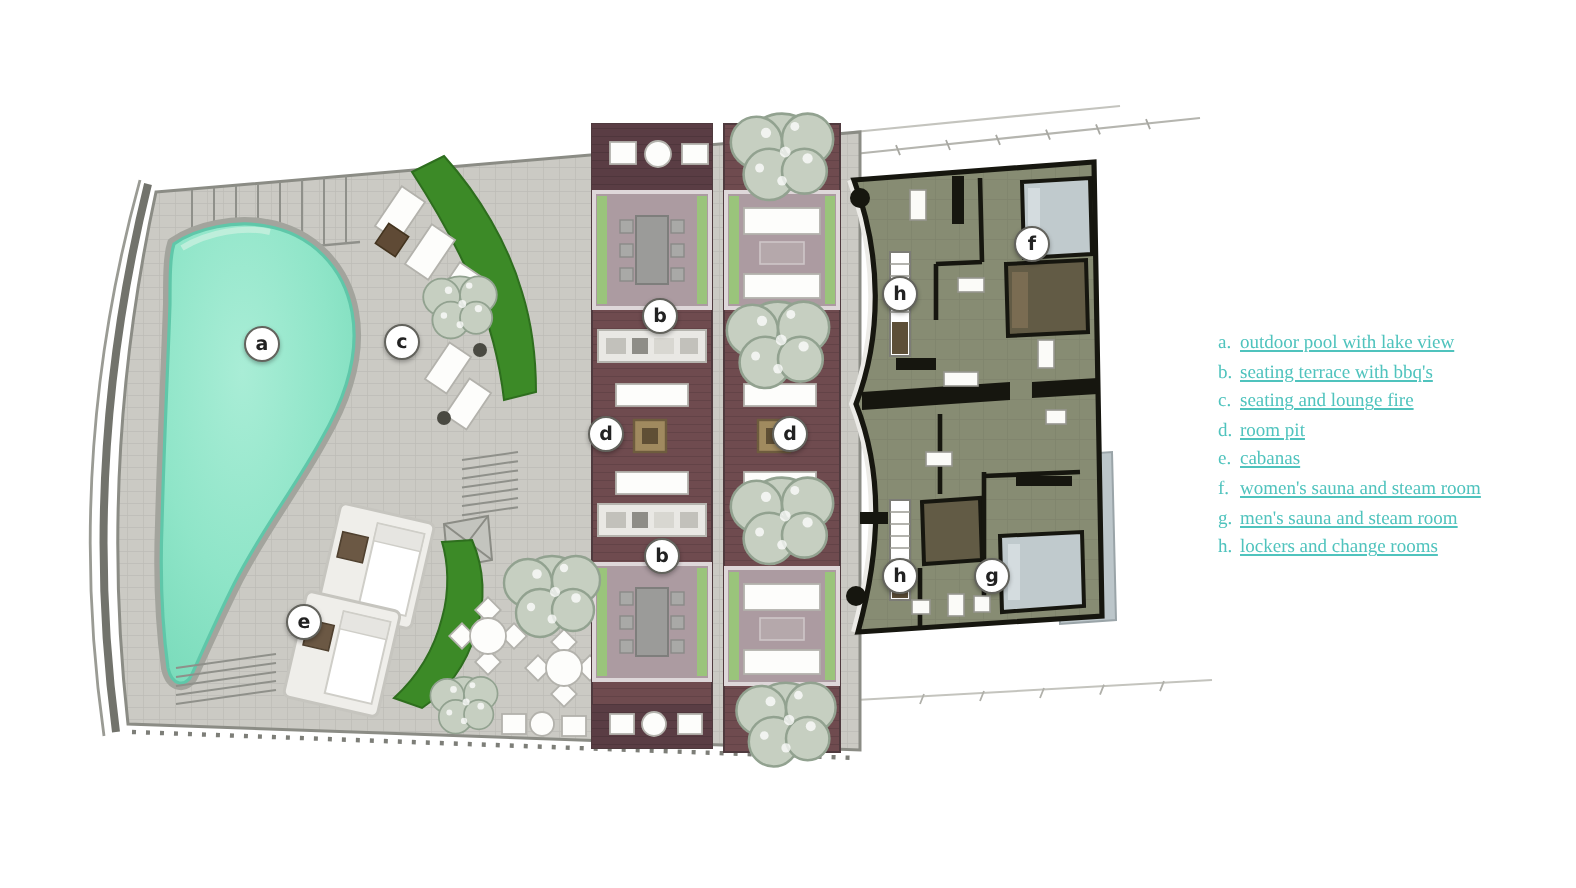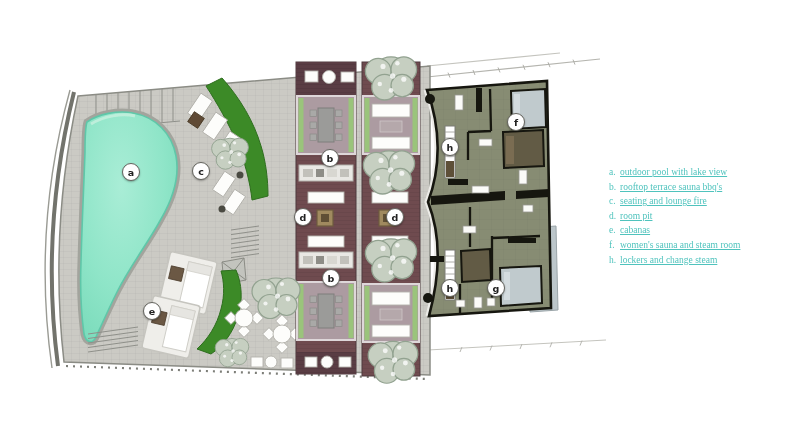--- a/index.html
+++ b/index.html
@@ -291,21 +291,22 @@
 <div class="marker" style="left:303px;top:217px">d</div>
 <div class="marker" style="left:395px;top:217px">d</div>
 <div class="marker" style="left:152px;top:311px">e</div>
 <div class="marker" style="left:516px;top:122px">f</div>
 <div class="marker" style="left:496px;top:288px">g</div>
 <div class="marker" style="left:450px;top:147px">h</div>
 <div class="marker" style="left:450px;top:288px">h</div>
 
 <div class="legend">
   <div class="lg-row"><span class="lg-key">a.</span><span class="lg-label">outdoor pool with lake view</span></div>
-  <div class="lg-row"><span class="lg-key">b.</span><span class="lg-label">rooftop terrace sauna bbq's</span></div>
+  <div class="lg-row"><span class="lg-key">b.</span><span class="lg-label">seating terrace with bbq's</span></div>
   <div class="lg-row"><span class="lg-key">c.</span><span class="lg-label">seating and lounge fire</span></div>
   <div class="lg-row"><span class="lg-key">d.</span><span class="lg-label">room pit</span></div>
   <div class="lg-row"><span class="lg-key">e.</span><span class="lg-label">cabanas</span></div>
   <div class="lg-row"><span class="lg-key">f.</span><span class="lg-label">women's sauna and steam room</span></div>
-  <div class="lg-row"><span class="lg-key">h.</span><span class="lg-label">lockers and change steam</span></div>
+  <div class="lg-row"><span class="lg-key">g.</span><span class="lg-label">men's sauna and steam room</span></div>
+  <div class="lg-row"><span class="lg-key">h.</span><span class="lg-label">lockers and change rooms</span></div>
 </div>
 
 </div>
 
 </body></html>

